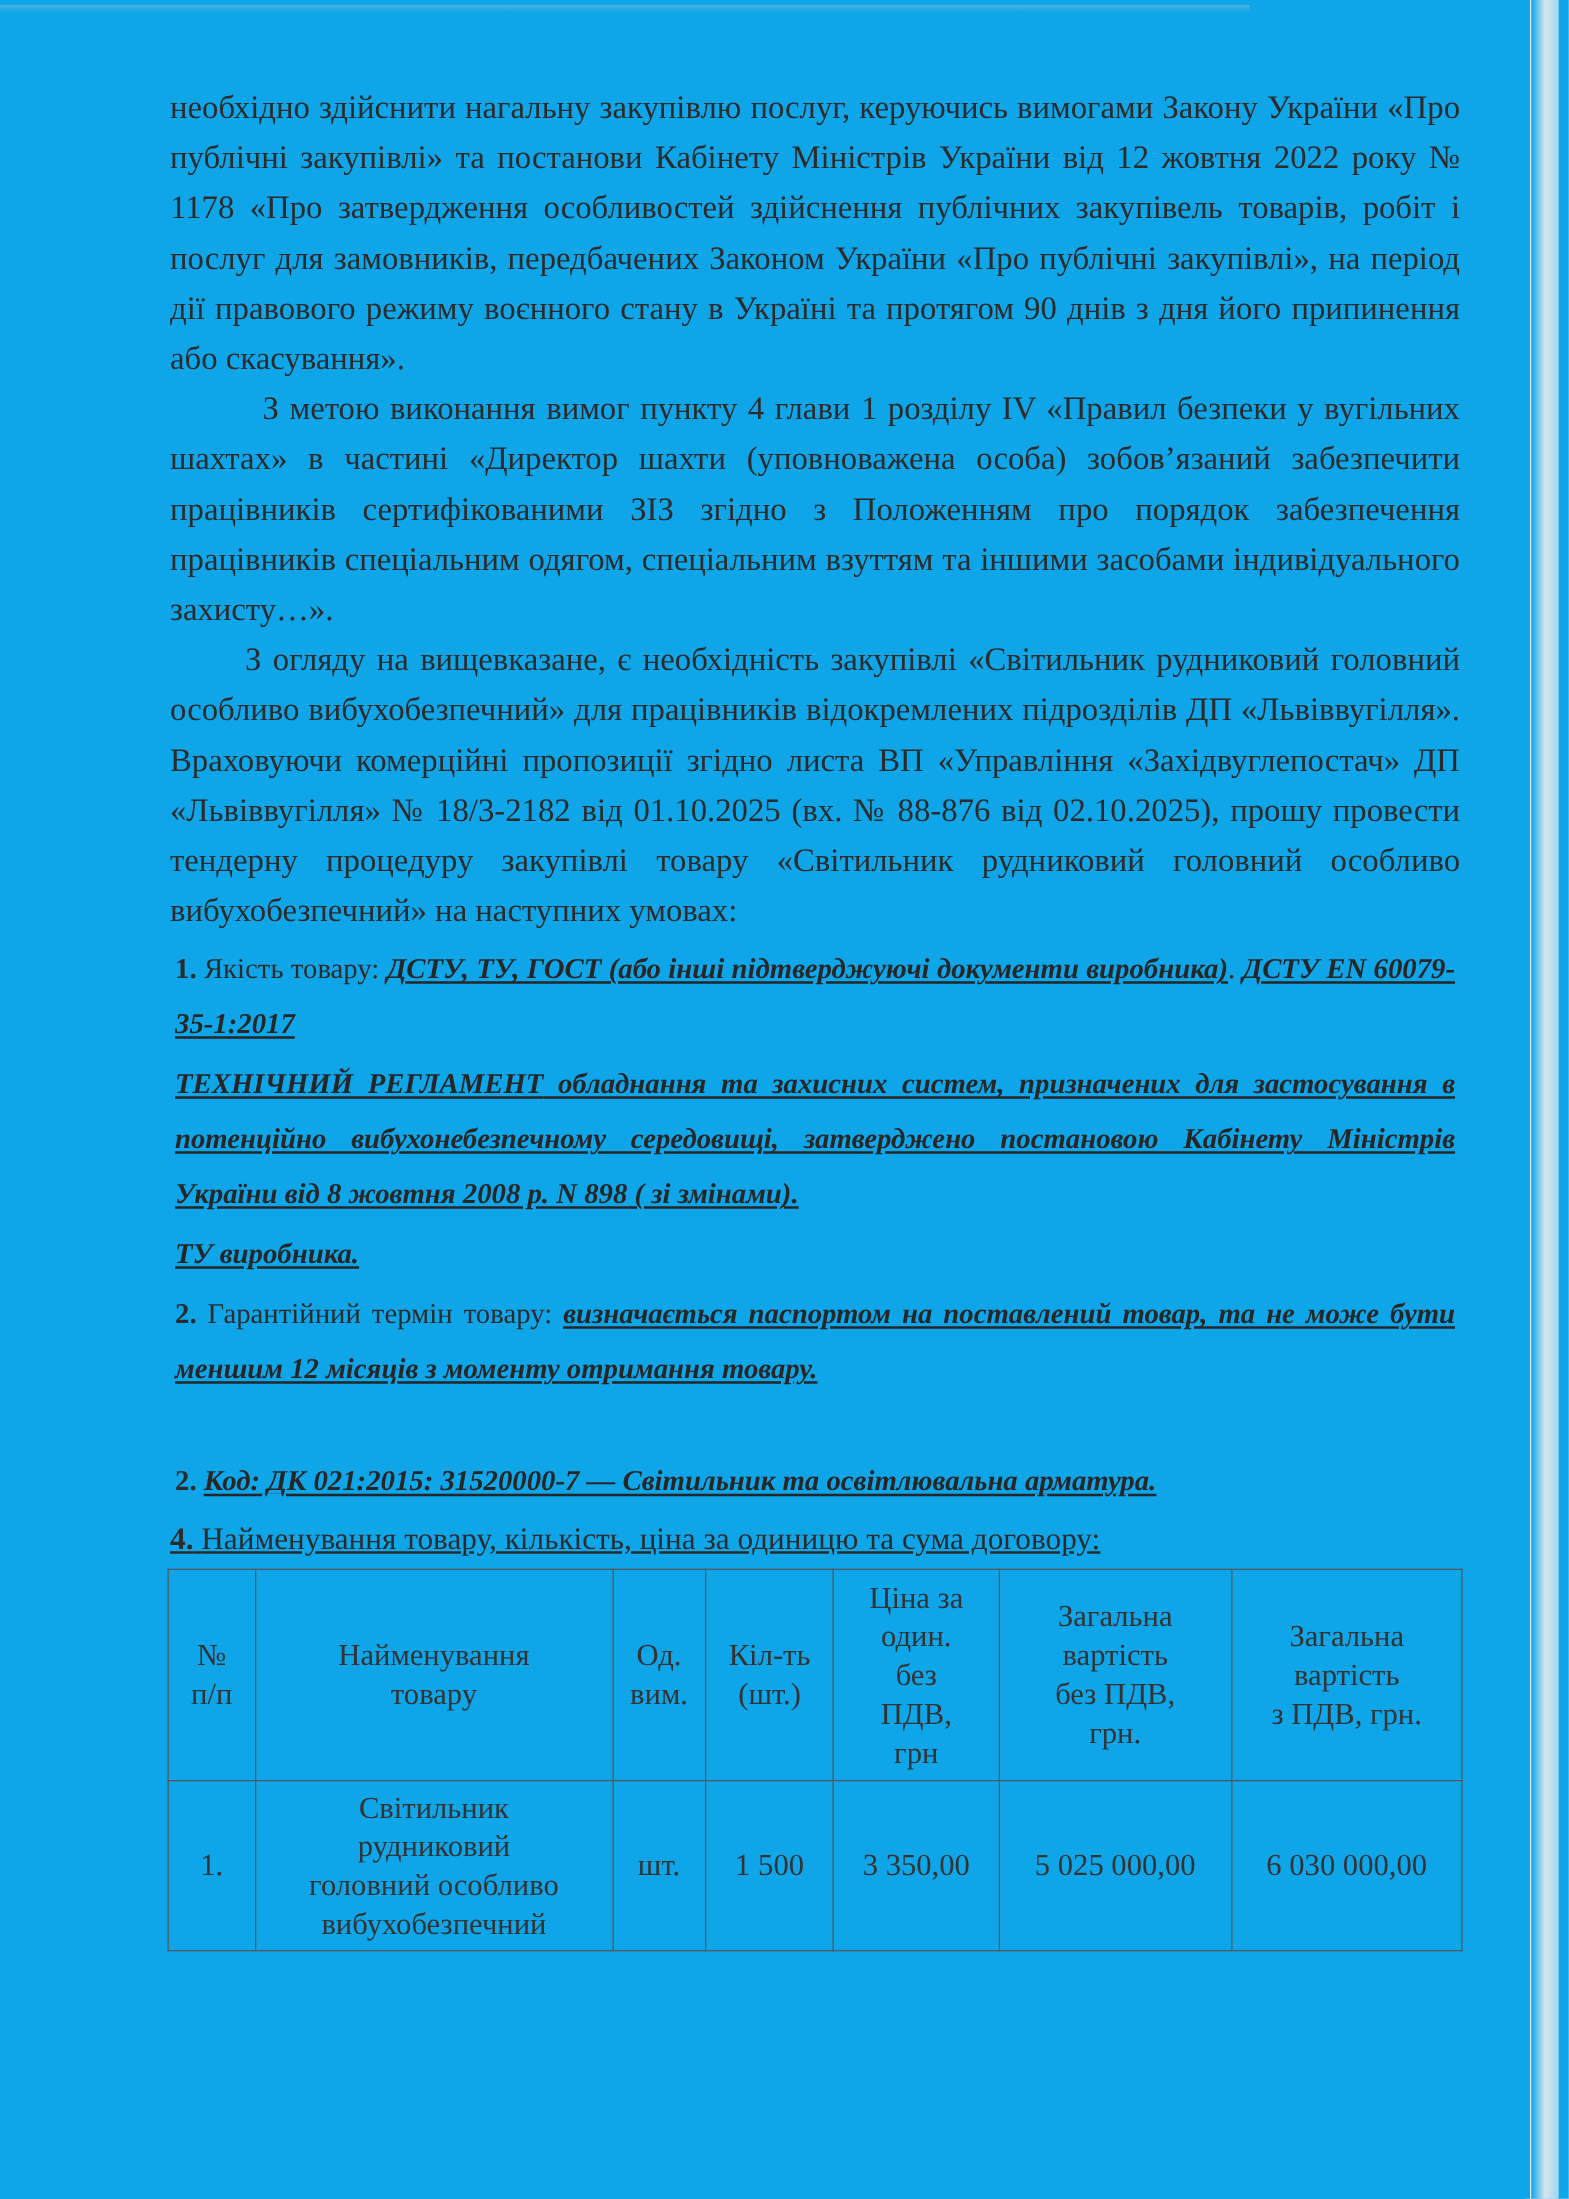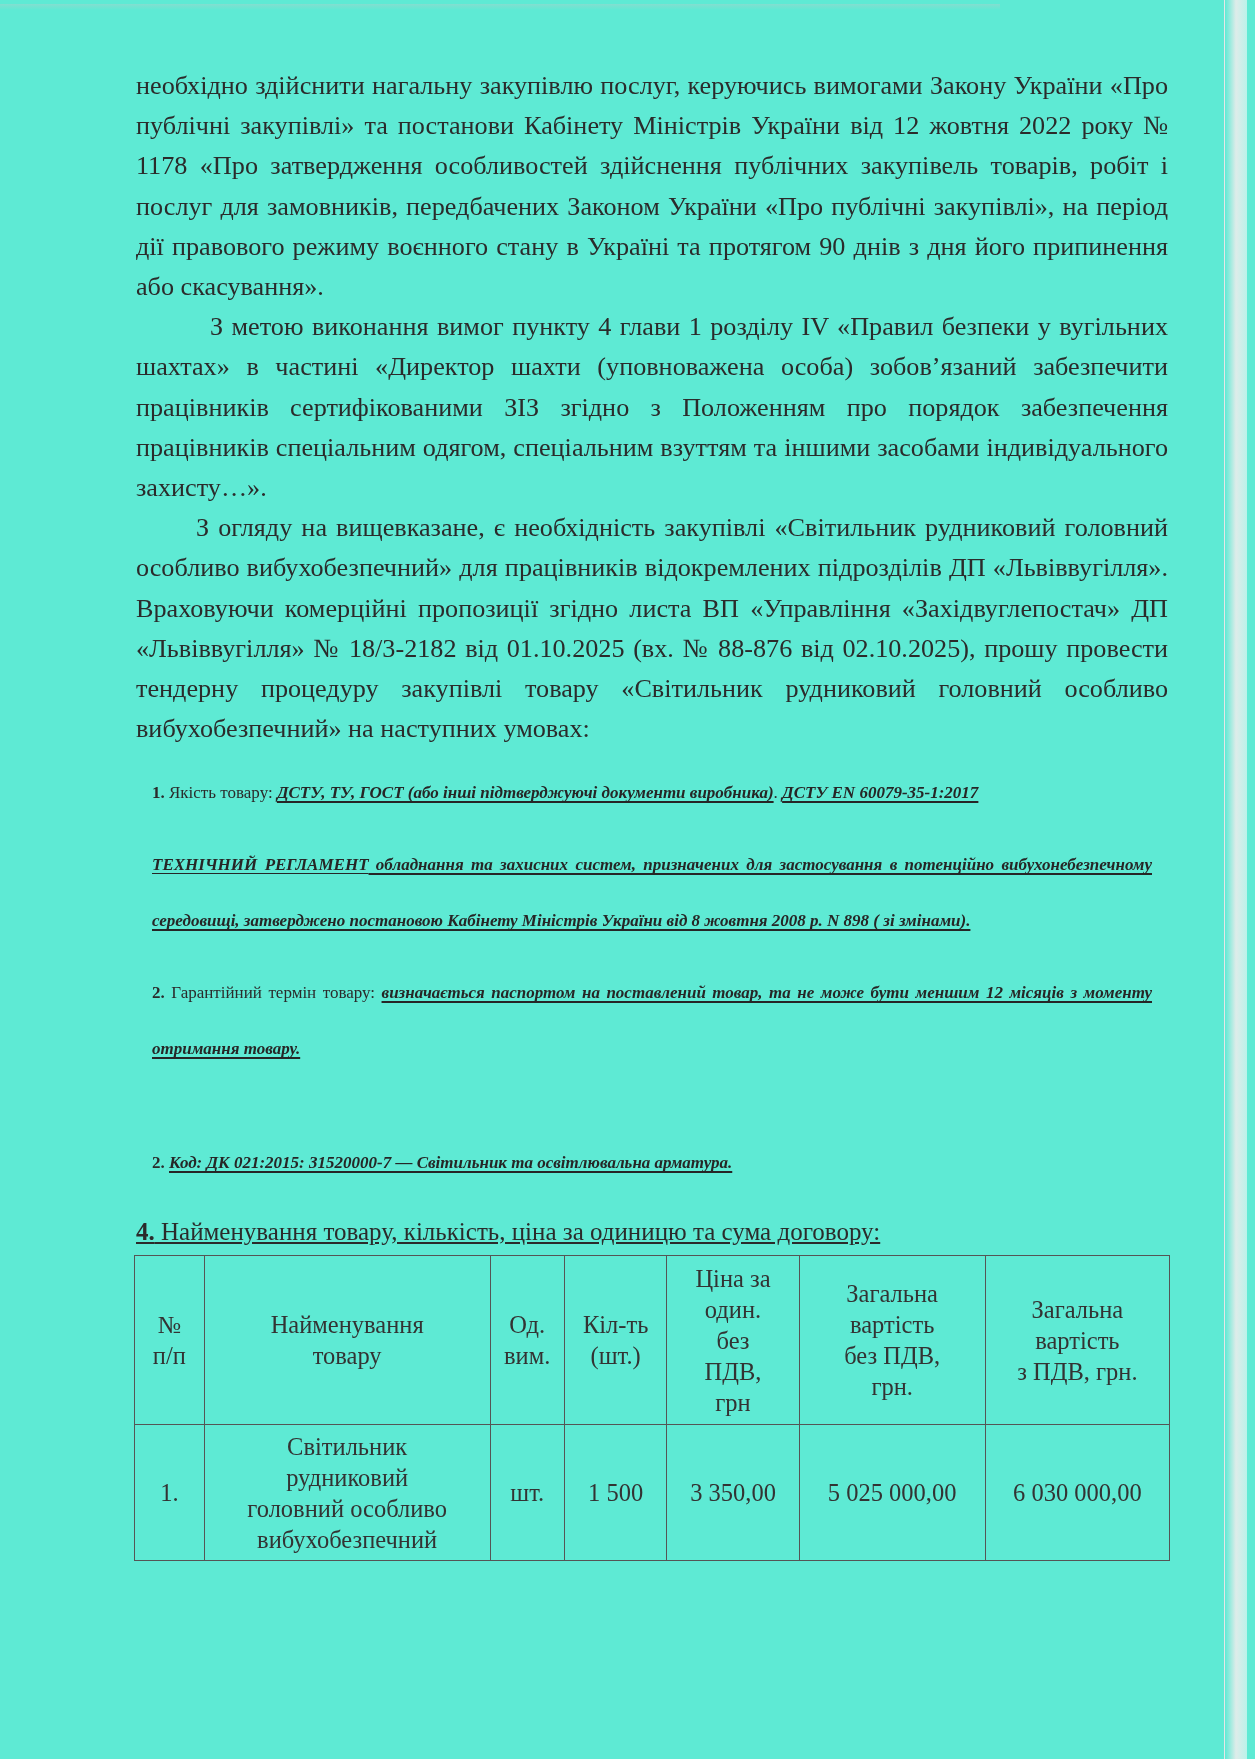--- a/index.html
+++ b/index.html
@@ -12,21 +12,21 @@
       height: 1759px;
       position: relative;
       overflow: hidden;
       font-family: "Liberation Serif", "DejaVu Serif", serif;
       color: #2b2b2b;
     }
     .page {
       position: absolute;
       left: 0; top: 0;
       width: 1255px; height: 1759px;
-      background: #5eead4;
+      background: #0ea5e9;
     }
     .scan-edge-top {
       position: absolute;
       left: 0; top: 4px;
       width: 1000px; height: 6px;
       background: linear-gradient(to bottom, rgba(200,200,200,0.35), rgba(255,255,255,0));
     }
     .scan-edge-right {
       position: absolute;
       right: 8px; top: 0;
@@ -43,23 +43,23 @@
     p.para {
       margin: 0;
       font-size: 26.2px;
       line-height: 40.2px;
       text-align: justify;
       text-align-last: left;
     }
     .indent { text-indent: 74px; }
     .indent2 { text-indent: 60px; }
     .item {
-      margin: 16px;
-      font-size: 17px;
-      line-height: 56px;
+      margin: 4px;
+      font-size: 23px;
+      line-height: 44px;
       text-align: justify;
     }
     .item .num { font-weight: bold; }
     .emph {
       font-style: italic;
       font-weight: bold;
       text-decoration: underline;
       text-decoration-thickness: 2px;
       text-underline-offset: 3px;
       color: #262626;
@@ -117,20 +117,23 @@
     <p class="para indent2">З огляду на вищевказане, є необхідність закупівлі «Світильник рудниковий головний особливо вибухобезпечний» для працівників відокремлених підрозділів ДП «Львіввугілля». Враховуючи комерційні пропозиції згідно листа ВП «Управління «Західвуглепостач» ДП «Львіввугілля» № 18/3-2182 від 01.10.2025 (вх. № 88-876 від 02.10.2025), прошу провести тендерну процедуру закупівлі товару «Світильник рудниковий головний особливо вибухобезпечний» на наступних умовах:</p>
 
     <p class="item">
       <span class="num">1.</span>
       <span>Якість товару: </span>
       <span class="emph">ДСТУ, ТУ, ГОСТ (або інші підтверджуючі документи виробника)</span><span>. </span>
       <span class="emph">ДСТУ EN 60079-35-1:2017</span>
     </p>
     <p class="item" style="text-align:justify;">
       <span class="emph" style="font-weight:900;text-decoration:underline;">ТЕХНІЧНИЙ РЕГЛАМЕНТ</span><span class="emph"> обладнання та захисних систем, призначених для застосування в потенційно вибухонебезпечному середовищі,  затверджено постановою Кабінету Міністрів України від 8 жовтня 2008 р. N 898 ( зі змінами).</span>
+    </p>
+    <p class="item">
+      <span class="emph">ТУ виробника.</span>
     </p>
 
     <p class="item">
       <span class="num">2.</span>
       <span>Гарантійний термін товару: </span>
       <span class="emph">визначається паспортом на поставлений товар, та  не може бути меншим 12 місяців з моменту отримання товару.</span>
     </p>
 
     <div class="spacer-40"></div>
 

